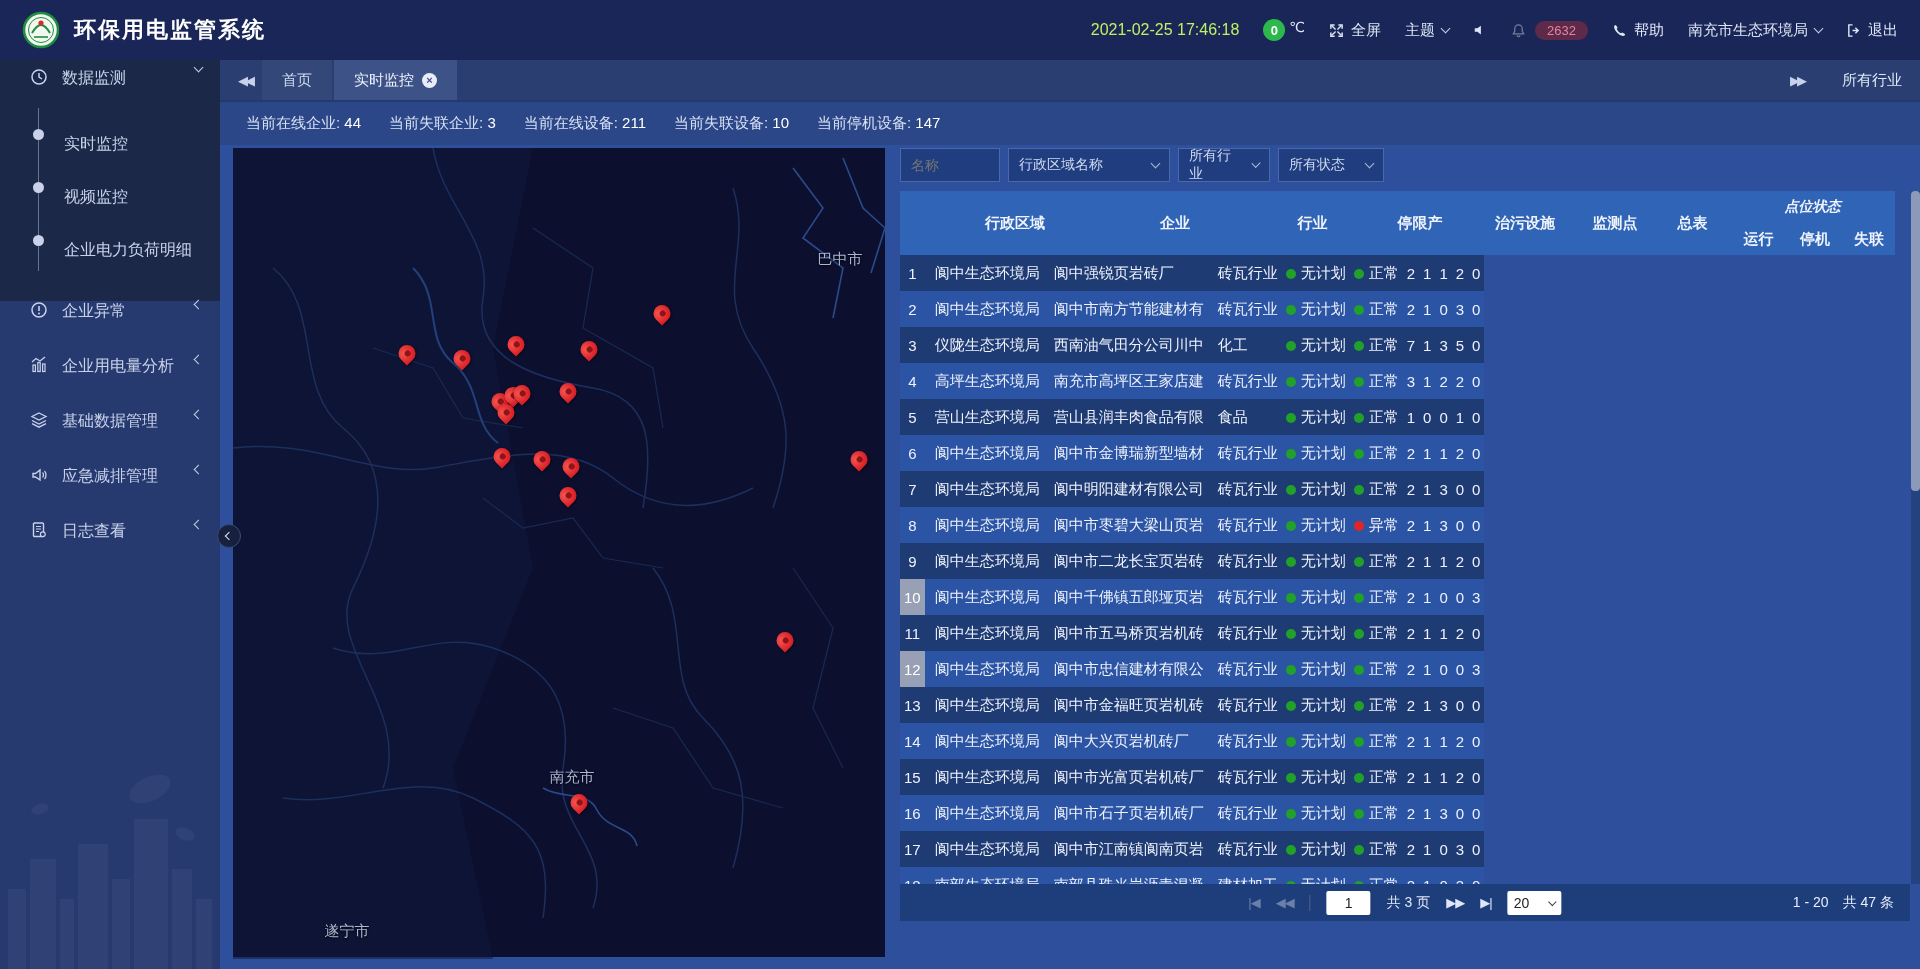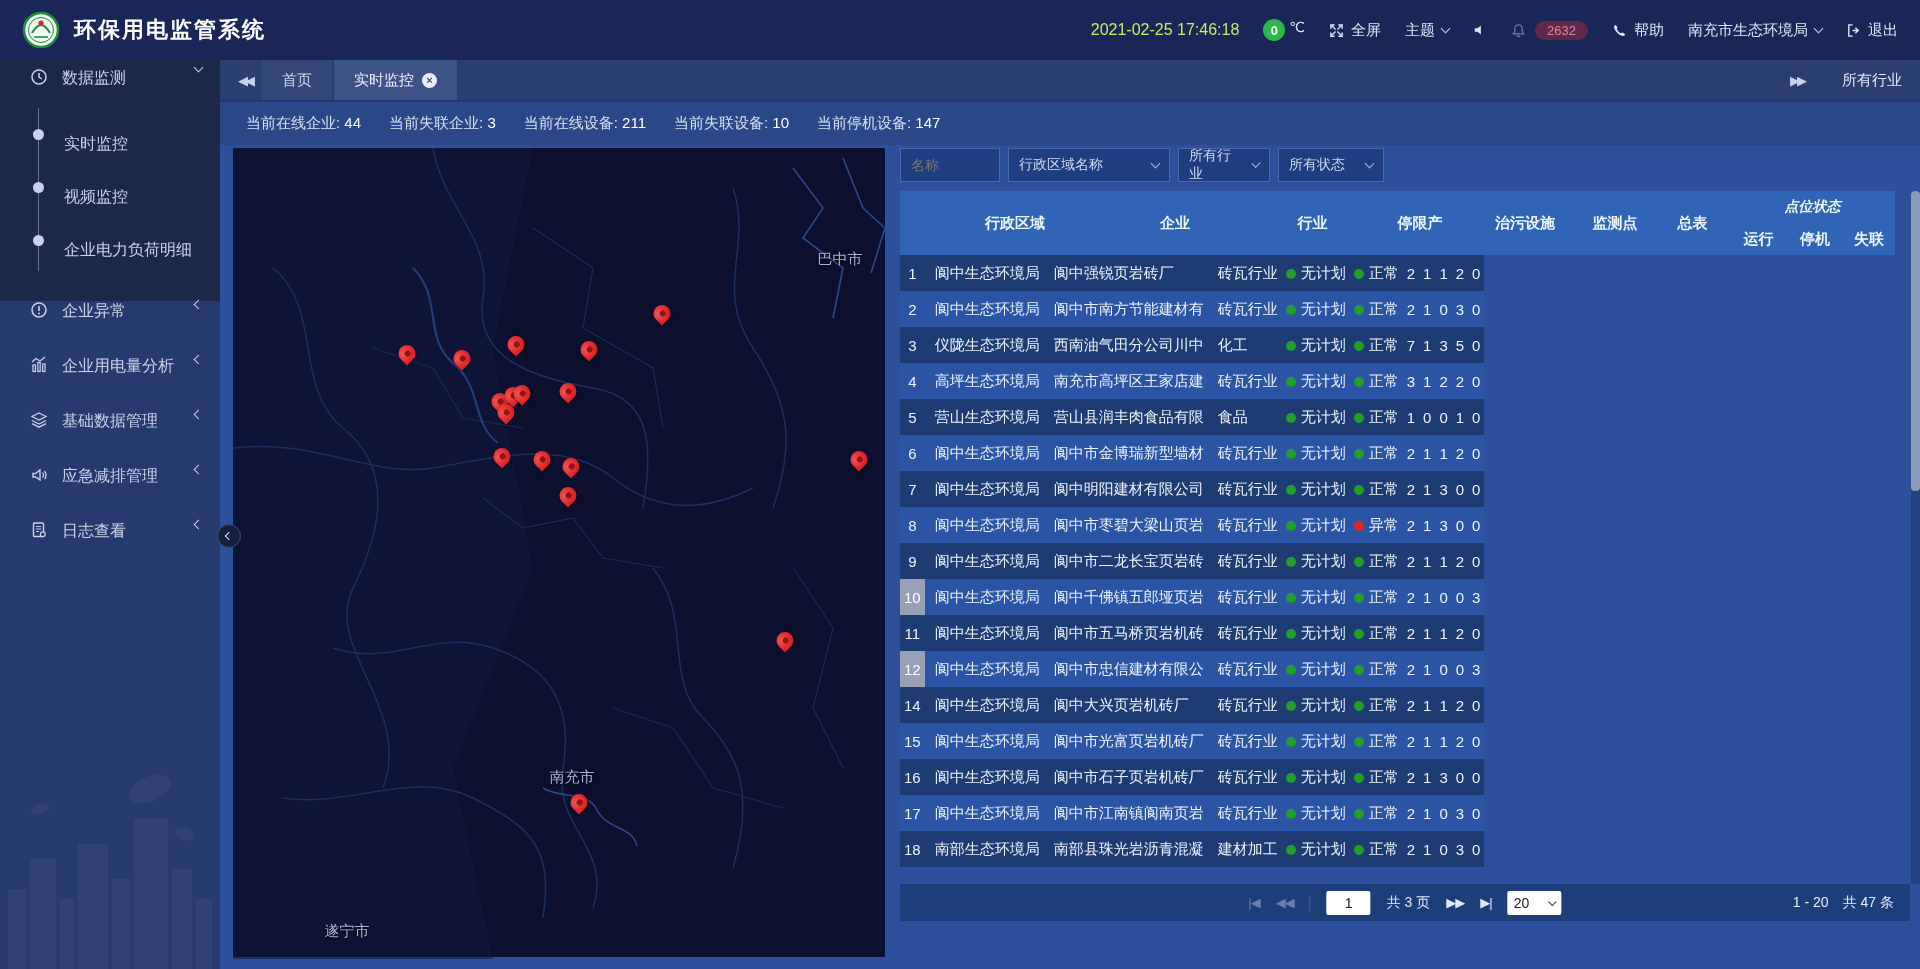--- a/index.html
+++ b/index.html
@@ -546,20 +546,33 @@
                     <td class="l">砖瓦行业</td>
                     <td class="dot-cell"><span class="dot" style="background: rgb(33, 161, 39);"></span>无计划</td>
                     <td class="dot-cell"><span class="dot" style="background: rgb(33, 161, 39);"></span>正常</td>
                     <td>2</td>
                     <td>1</td>
                     <td>0</td>
                     <td>0</td>
                     <td>3</td>
                   </tr>
                   <tr>
+                    <td class="idx">13</td>
+                    <td class="l">阆中生态环境局</td>
+                    <td class="l">阆中市金福旺页岩机砖</td>
+                    <td class="l">砖瓦行业</td>
+                    <td class="dot-cell"><span class="dot" style="background: rgb(33, 161, 39);"></span>无计划</td>
+                    <td class="dot-cell"><span class="dot" style="background: rgb(33, 161, 39);"></span>正常</td>
+                    <td>2</td>
+                    <td>1</td>
+                    <td>3</td>
+                    <td>0</td>
+                    <td>0</td>
+                  </tr>
+                  <tr>
                     <td class="idx">14</td>
                     <td class="l">阆中生态环境局</td>
                     <td class="l">阆中大兴页岩机砖厂</td>
                     <td class="l">砖瓦行业</td>
                     <td class="dot-cell"><span class="dot" style="background: rgb(33, 161, 39);"></span>无计划</td>
                     <td class="dot-cell"><span class="dot" style="background: rgb(33, 161, 39);"></span>正常</td>
                     <td>2</td>
                     <td>1</td>
                     <td>1</td>
                     <td>2</td>

